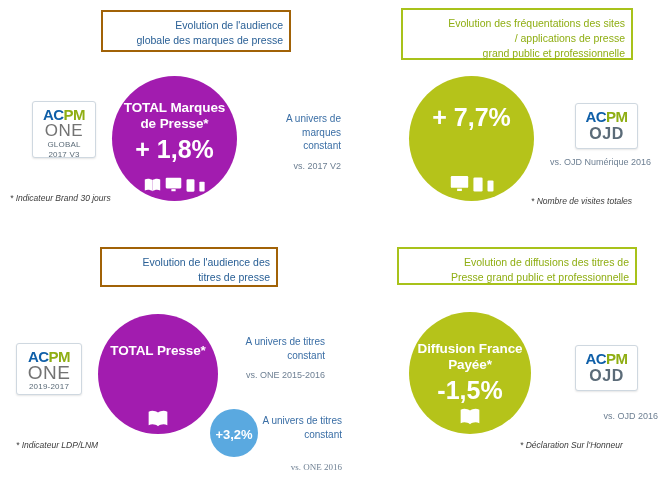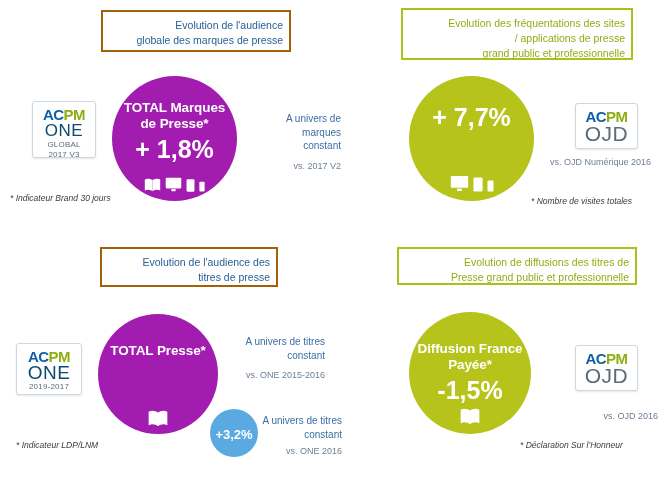--- a/index.html
+++ b/index.html
@@ -85,37 +85,38 @@
   .logo .acpm {
     font-weight: bold;
     font-size: 15px;
     letter-spacing: -0.6px;
     color: #0f5fa8;
     line-height: 15px;
   }
   .logo .acpm .g { color: #8fae13; }
   .logo .l2 {
     font-size: 17px;
-    color: #0c4a6e;
+    color: #737373;
     letter-spacing: 0.5px;
     line-height: 18px;
     font-weight: normal;
   }
   .logo .l2.big { font-size: 19px; }
   .logo .l3 {
     font-size: 8px;
     color: #5b6b78;
     line-height: 10px;
     letter-spacing: 0.2px;
   }
   .logo .ojd {
-    font-size: 21px;
+    font-size: 16px;
     color: #5b6b78;
     letter-spacing: 0.5px;
     line-height: 20px;
+    font-weight: bold;
   }
 
   
   .caption {
     position: absolute;
     font-size: 10px;
     line-height: 13.5px;
     color: #3a6ea5;
     text-align: right;
   }
@@ -241,21 +242,21 @@
     <span>A univers de titres<br>constant</span>
     <span class="sub">vs. ONE 2015-2016</span>
   </div>
 
   <div class="circle small" style="left:210px; top:167px; width:48px; height:48px; padding-top:16px; background:#5aa9e0;">
     <div class="c-value">+3,2%</div>
   </div>
 
   <div class="caption" style="left:262px; top:172px; width:80px;">
     <span>A univers de titres<br>constant</span>
-    <span class="sub" style="margin-top:4px;">vs. ONE 2016</span>
+    <span class="sub" style="margin-top:20px;font-family:Liberation Serif, serif;">vs. ONE 2016</span>
   </div>
 
   <div class="footnote" style="left:16px; top:198px;">* Indicateur LDP/LNM</div>
 </div>
 
 <div class="quad" id="q-br">
 
   <div class="headbox green" style="left:62px; top:5px; width:240px; height:38px;">Evolution de diffusions des titres de<br>Presse grand public et professionnelle</div>
 
   <div class="circle green" style="left:74px; top:70px; width:122px; height:122px; padding-top:29px;">

